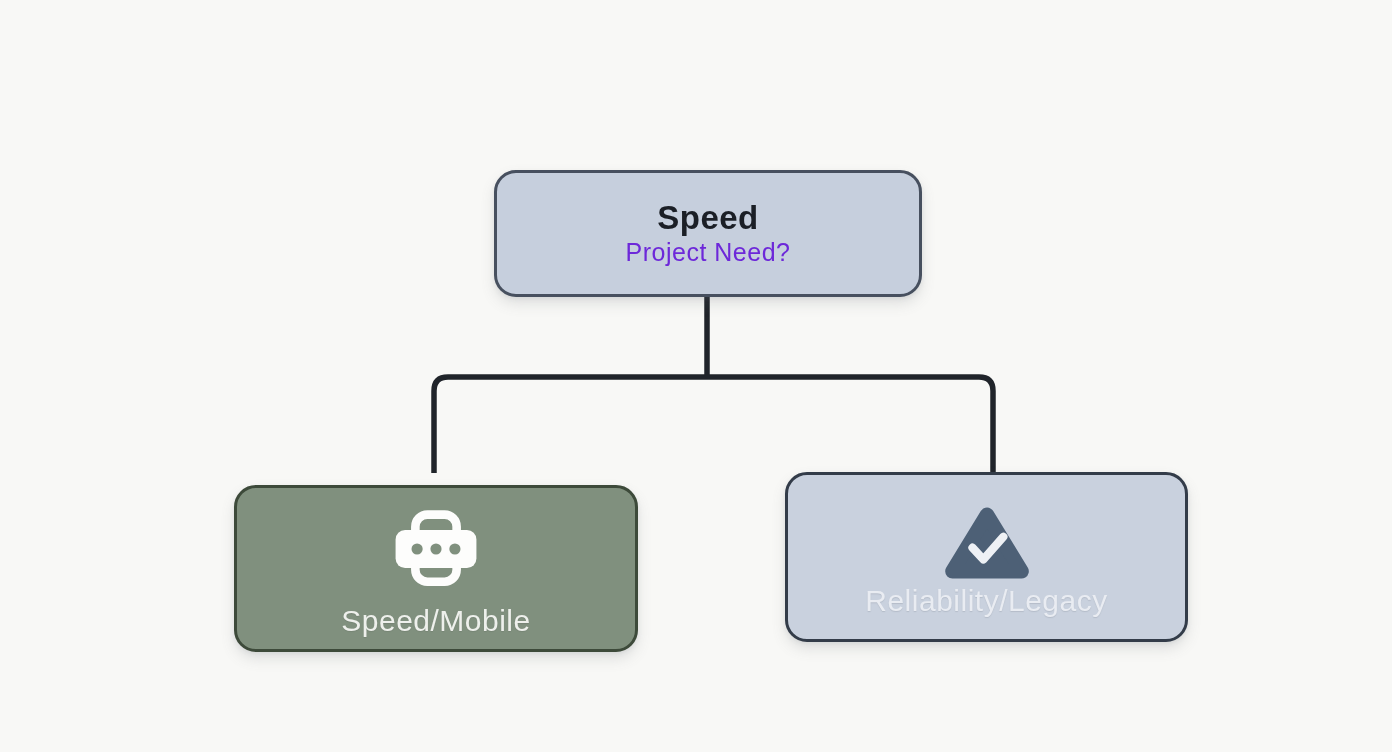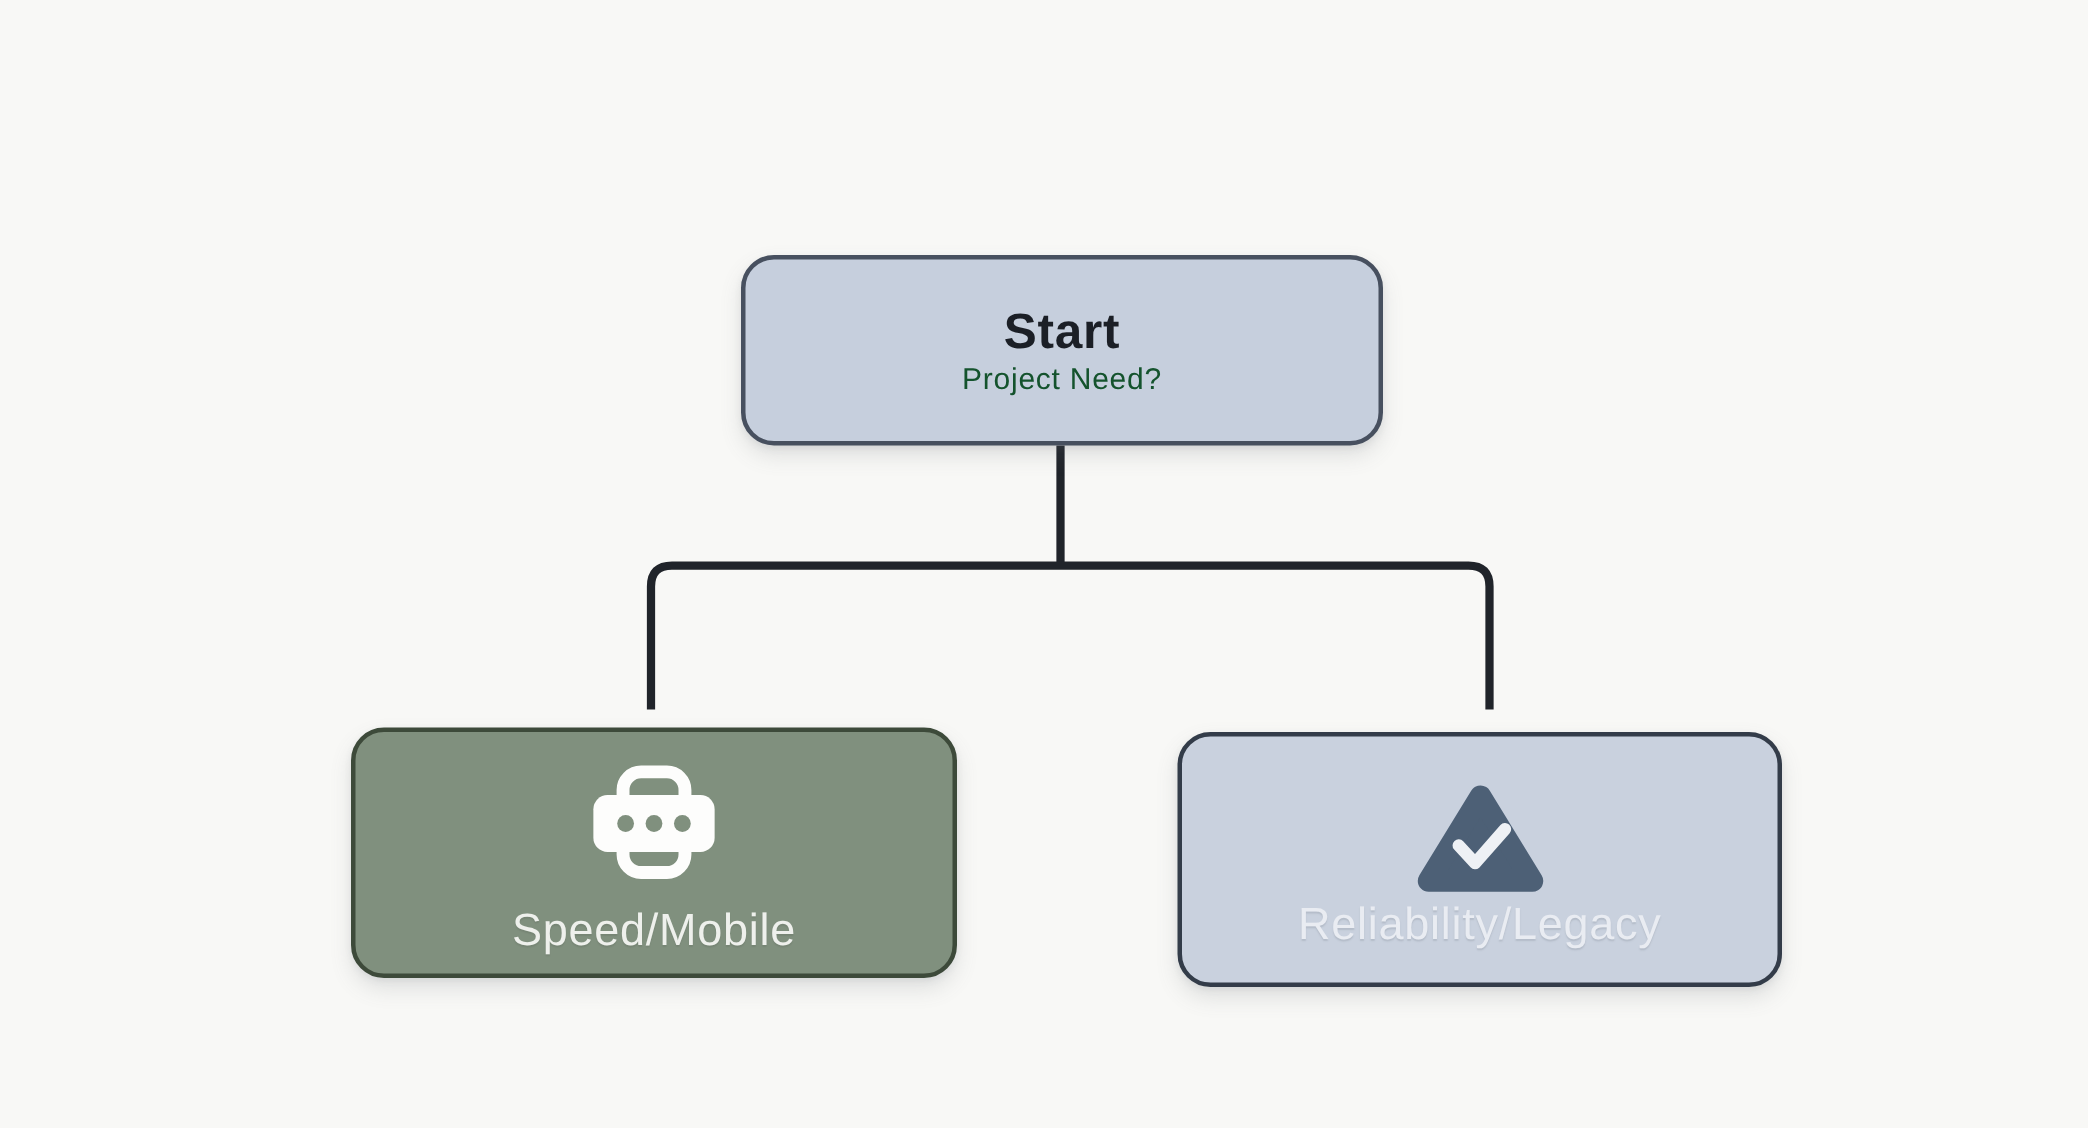--- a/index.html
+++ b/index.html
@@ -43,23 +43,23 @@
     gap: 3px;
   }
   .root-title {
     font-size: 33px;
     font-weight: 700;
     color: #1b1f26;
     letter-spacing: 0.5px;
     line-height: 1.1;
   }
   .root-subtitle {
-    font-size: 20px;
+    font-size: 25px;
     font-weight: 400;
-    color: #14532d;
+    color: #6d28d9;
     letter-spacing: 0.5px;
     line-height: 1.1;
   }
   .node-branch-left {
     left: 234px;
     top: 472px;
     width: 404px;
     height: 167px;
     background: #80907e;
     border: 3px solid #3d4a3a;
@@ -68,21 +68,20 @@
     margin-top: 13px;
   }
   .node-branch-right {
     left: 785px;
     top: 472px;
     width: 403px;
     height: 170px;
     background: #c9d1de;
     border: 3.5px solid #333c49;
     padding-top: 6px;
-    margin-top: 16px;
   }
   .branch-label {
     font-size: 30px;
     font-weight: 400;
     letter-spacing: 0.5px;
     line-height: 1.1;
   }
   .label-left {
     color: #eef0ec;
     text-shadow: 0 1px 1px rgba(0,0,0,0.08);
@@ -103,21 +102,21 @@
 <div class="canvas">
 
   <svg class="connector-svg" viewBox="0 0 1392 752" xmlns="http://www.w3.org/2000/svg">
 
     <path d="M707 297 L707 377" fill="none" stroke="#20242a" stroke-width="5.5"></path>
 
     <path d="M434 473 L434 391 Q434 377 448 377 L979 377 Q993 377 993 391 L993 473" fill="none" stroke="#20242a" stroke-width="5.5"></path>
   </svg>
 
   <div class="node node-root">
-    <div class="root-title">Start</div>
+    <div class="root-title">Speed</div>
     <div class="root-subtitle">Project Need?</div>
   </div>
 
   <div class="node node-branch-left">
     <div class="icon-wrap">
       <svg width="96" height="86" viewBox="0 0 110 100" xmlns="http://www.w3.org/2000/svg">
 
         <rect x="31" y="10" width="48" height="78" rx="14" ry="14" fill="none" stroke="#fdfdfc" stroke-width="10"></rect>
 
         <rect x="8" y="28" width="94" height="44" rx="11" ry="11" fill="#fdfdfc"></rect>

